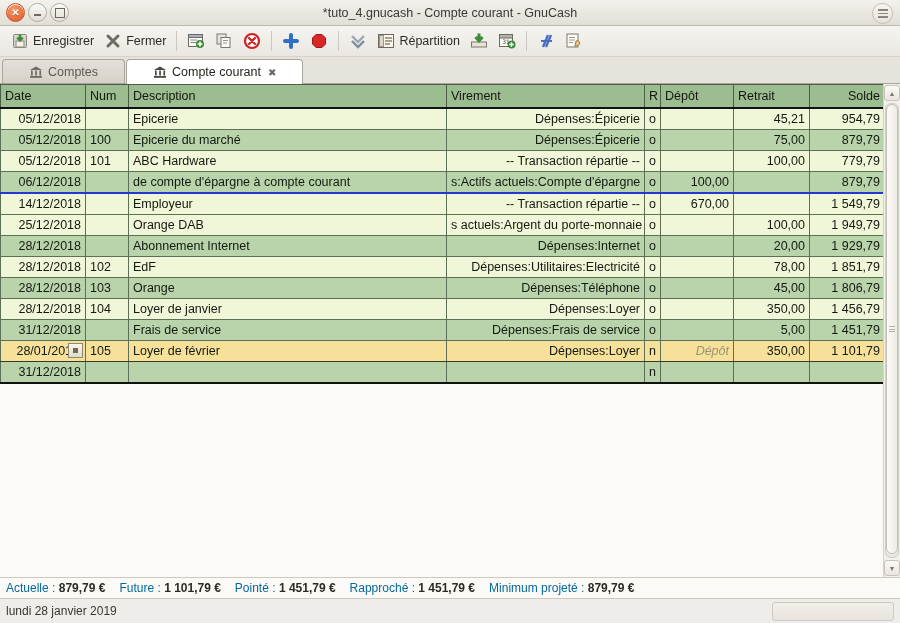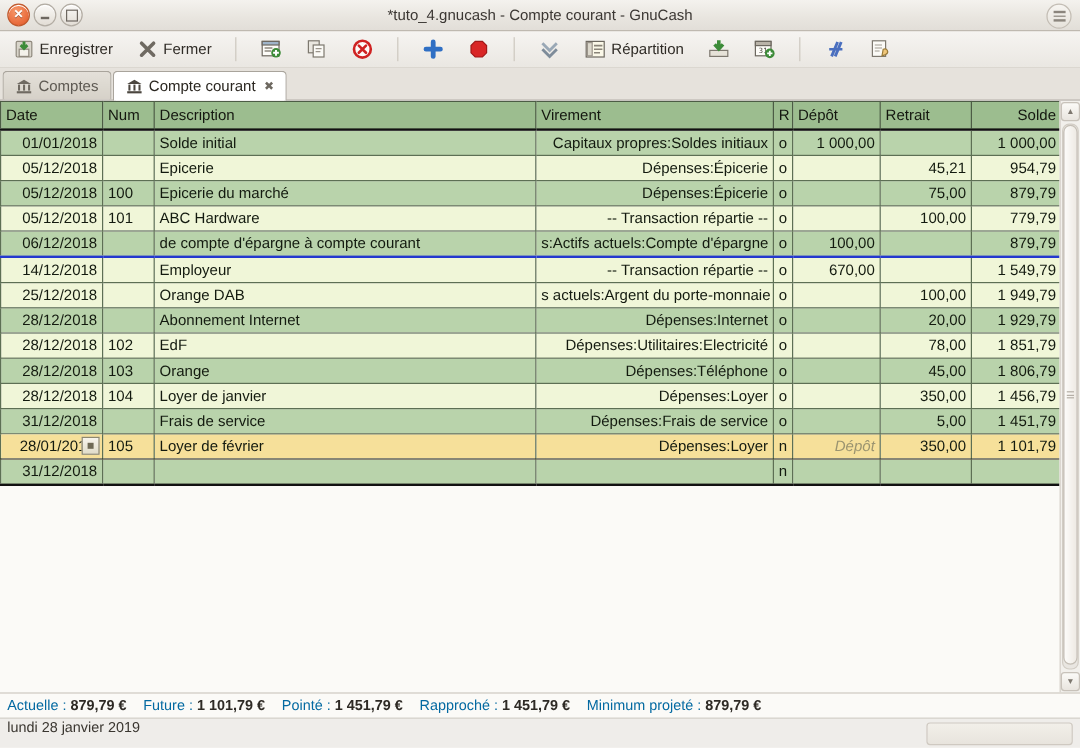--- a/index.html
+++ b/index.html
@@ -107,21 +107,21 @@
   }
 
   
   .toolbar {
     height: 30px;
     flex: 0 0 30px;
     background: linear-gradient(to bottom,#f6f4f1,#eae7e2);
     display: flex;
     align-items: center;
     padding-left: 6px;
-    gap: 10px;
+    gap: 0;
     border-bottom: 1px solid #d6d1ca;
   }
   .tbtn {
     display: flex;
     align-items: center;
     gap: 4px;
     padding: 2px 5px;
     border-radius: 3px;
     font-size: 12.5px;
     color: #2f2b26;
@@ -139,21 +139,21 @@
     display: flex;
     align-items: flex-end;
     padding-left: 2px;
     border-bottom: 1px solid #a9a49c;
   }
   .tab {
     display: flex;
     align-items: center;
     gap: 5px;
     height: 23px;
-    padding: 0 10px;
+    padding: 0 26px;
     border: 1px solid #a9a49c;
     border-bottom: none;
     border-radius: 4px 4px 0 0;
     font-size: 12.5px;
     background: linear-gradient(to bottom,#e4e0d9,#d6d1c8);
     color: #5d5952;
     margin-right: 1px;
     cursor: default;
   }
   .tab.active {
@@ -318,20 +318,21 @@
   }
   .summary .lbl { color:#0369a1; }
   .summary .val { font-weight: bold; }
 
   
   .statusbar {
     flex: 0 0 24px;
     height: 24px;
     background: #efedea;
     display: flex;
+    align-items: center;
     padding: 0 6px;
     font-size: 12px;
     color: #3a3630;
     position: relative;
   }
   .progressslot {
     position: absolute;
     right: 6px;
     top: 3px;
     width: 120px;
@@ -553,30 +554,20 @@
               <th class="c-num">Num</th>
               <th class="c-desc">Description</th>
               <th class="c-trans" style="text-align:left">Virement</th>
               <th class="c-r">R</th>
               <th class="c-num2" style="text-align:left">Dépôt</th>
               <th class="c-num2" style="text-align:left">Retrait</th>
               <th class="c-num2" style="text-align:right">Solde</th>
             </tr>
           </thead>
           <tbody>
-              <tr class="even">
-                <td class="c-date">01/01/2018</td>
-                <td class="c-num"></td>
-                <td class="c-desc">Solde initial</td>
-                <td class="c-trans">Capitaux propres:Soldes initiaux</td>
-                <td class="c-r">o</td>
-                <td class="c-num2">1 000,00</td>
-                <td class="c-num2"></td>
-                <td class="c-num2">1 000,00</td>
-              </tr>
               <tr class="odd">
                 <td class="c-date">05/12/2018</td>
                 <td class="c-num"></td>
                 <td class="c-desc">Epicerie</td>
                 <td class="c-trans">Dépenses:Épicerie</td>
                 <td class="c-r">o</td>
                 <td class="c-num2"></td>
                 <td class="c-num2">45,21</td>
                 <td class="c-num2">954,79</td>
               </tr>

